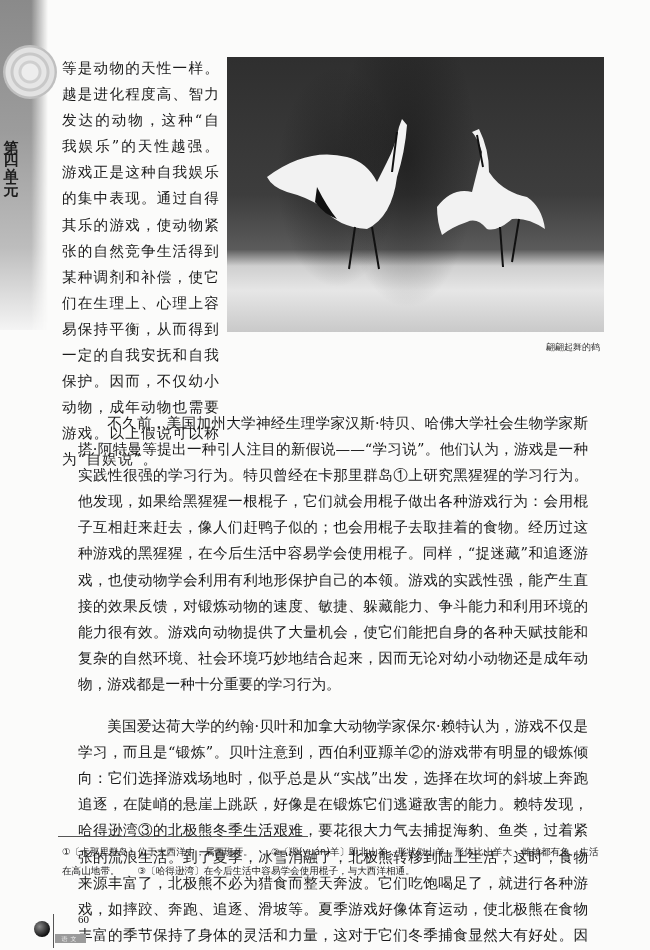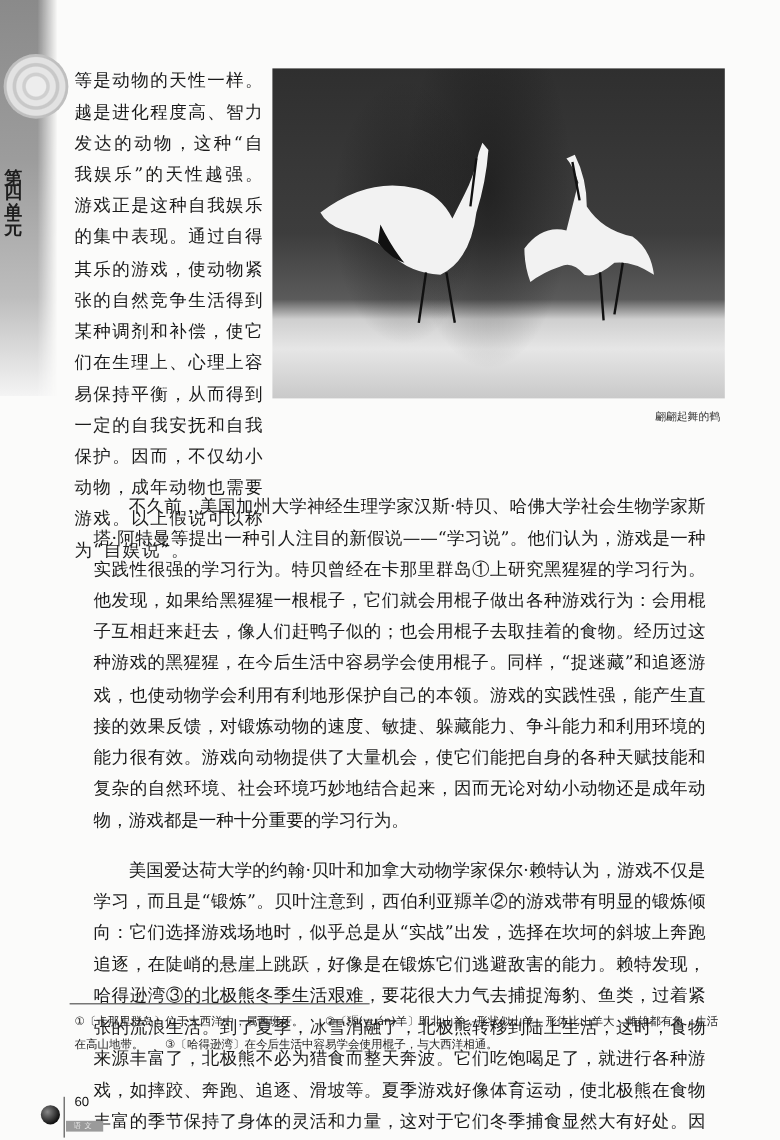--- a/index.html
+++ b/index.html
@@ -59,22 +59,22 @@
   }
   .footnotes span { margin-right:18px; }
   .page-ball {
     position:absolute; left:34px; top:921px; width:16px; height:16px; border-radius:50%;
     background:radial-gradient(circle at 35% 35%,#888,#111 70%);
   }
   .page-bar {
     position:absolute; left:53px; top:914px; width:1px; height:34px; background:#555;
   }
   .page-number {
-    position:absolute; left:62px; top:913px;
-    font-family:Liberation Sans, sans-serif; font-size:11px; color:#111;
+    position:absolute; left:78px; top:913px;
+    font-family:Liberation Serif, serif; font-size:11px; color:#111;
   }
   .subject-tab {
     position:absolute; left:55px; top:934px; width:31px; height:9px; background:#9a9a9a;
     font-family:"DejaVu Sans","Liberation Sans",sans-serif; font-size:6px; color:#eee;
     text-align:center; line-height:9px; letter-spacing:3px;
   }
 </style>
 </head>
 <body>
 

